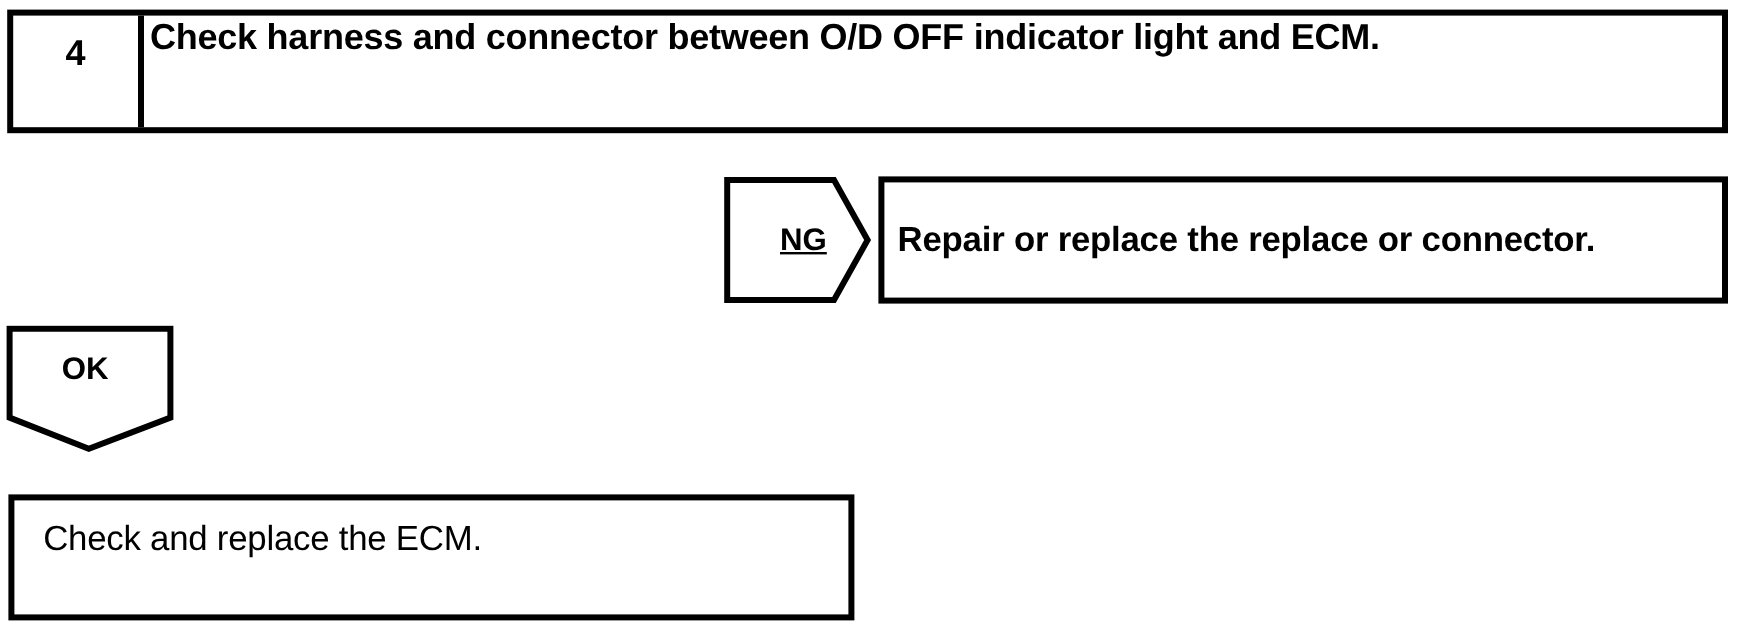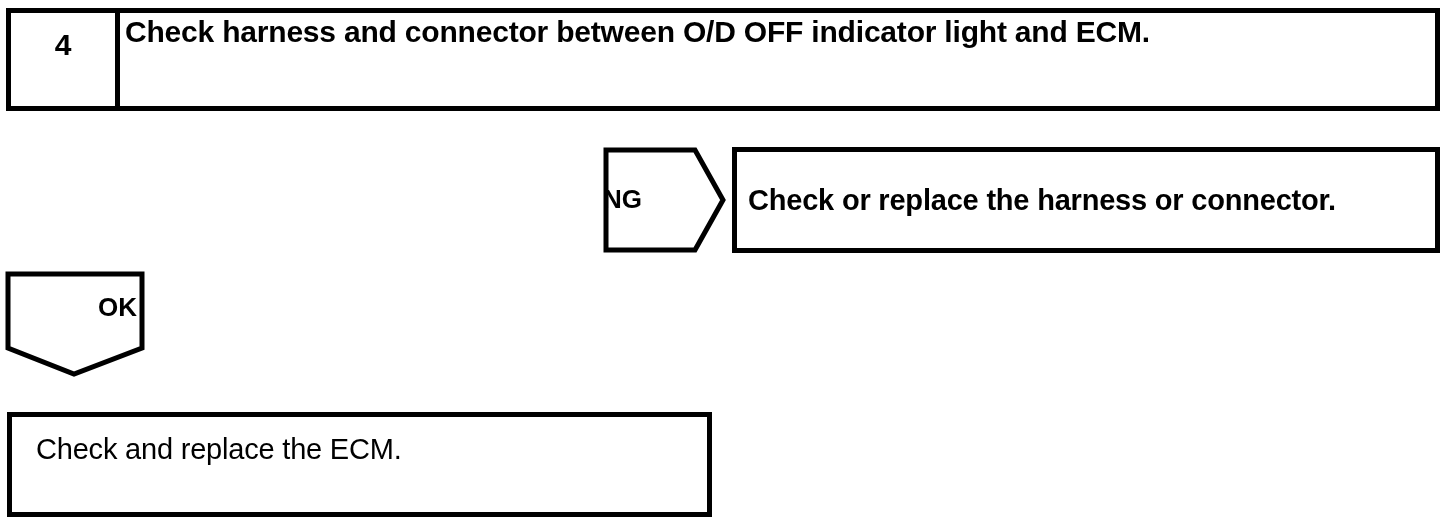--- a/index.html
+++ b/index.html
@@ -74,26 +74,27 @@
   .ng-arrow svg {
     display: block;
     width: 123px;
     height: 106px;
   }
   .ng-label {
     position: absolute;
     left: 603px;
     top: 186px;
     width: 86px;
-    text-align: left;
+    text-align: right;
     font-size: 26px;
     font-weight: bold;
     color: #000000;
     line-height: 1;
     letter-spacing: 0px;
+    text-decoration: underline;
   }
 
   
   .repair-box {
     position: absolute;
     left: 732px;
     top: 147px;
     width: 708px;
     height: 106px;
     box-sizing: border-box;
@@ -123,21 +124,21 @@
   .ok-arrow svg {
     display: block;
     width: 140px;
     height: 106px;
   }
   .ok-label {
     position: absolute;
     left: 5px;
     top: 294px;
     width: 132px;
-    text-align: right;
+    text-align: center;
     font-size: 26px;
     font-weight: bold;
     color: #000000;
     line-height: 1;
     letter-spacing: 0px;
   }
 
   
   .ecm-box {
     position: absolute;
@@ -174,21 +175,21 @@
   <div class="step-text">Check harness and connector between O/D OFF indicator light and ECM.</div>
 
   <div class="ng-arrow">
     <svg viewBox="0 0 123 106" xmlns="http://www.w3.org/2000/svg" aria-hidden="true">
       <polygon points="3,3 92,3 120,53 92,103 3,103" fill="#ffffff" stroke="#000000" stroke-width="5" stroke-linejoin="miter"></polygon>
     </svg>
   </div>
   <div class="ng-label">NG</div>
 
   <div class="repair-box"></div>
-  <div class="repair-text">Check or replace the harness or connector.</div>
+  <div class="repair-text">Repair or replace the replace or connector.</div>
 
   <div class="ok-arrow">
     <svg viewBox="0 0 140 106" xmlns="http://www.w3.org/2000/svg" aria-hidden="true">
       <polygon points="3,3 137,3 137,77 69,103 3,77" fill="#ffffff" stroke="#000000" stroke-width="5" stroke-linejoin="miter"></polygon>
     </svg>
   </div>
   <div class="ok-label">OK</div>
 
   <div class="ecm-box"></div>
   <div class="ecm-text">Check and replace the ECM.</div>

